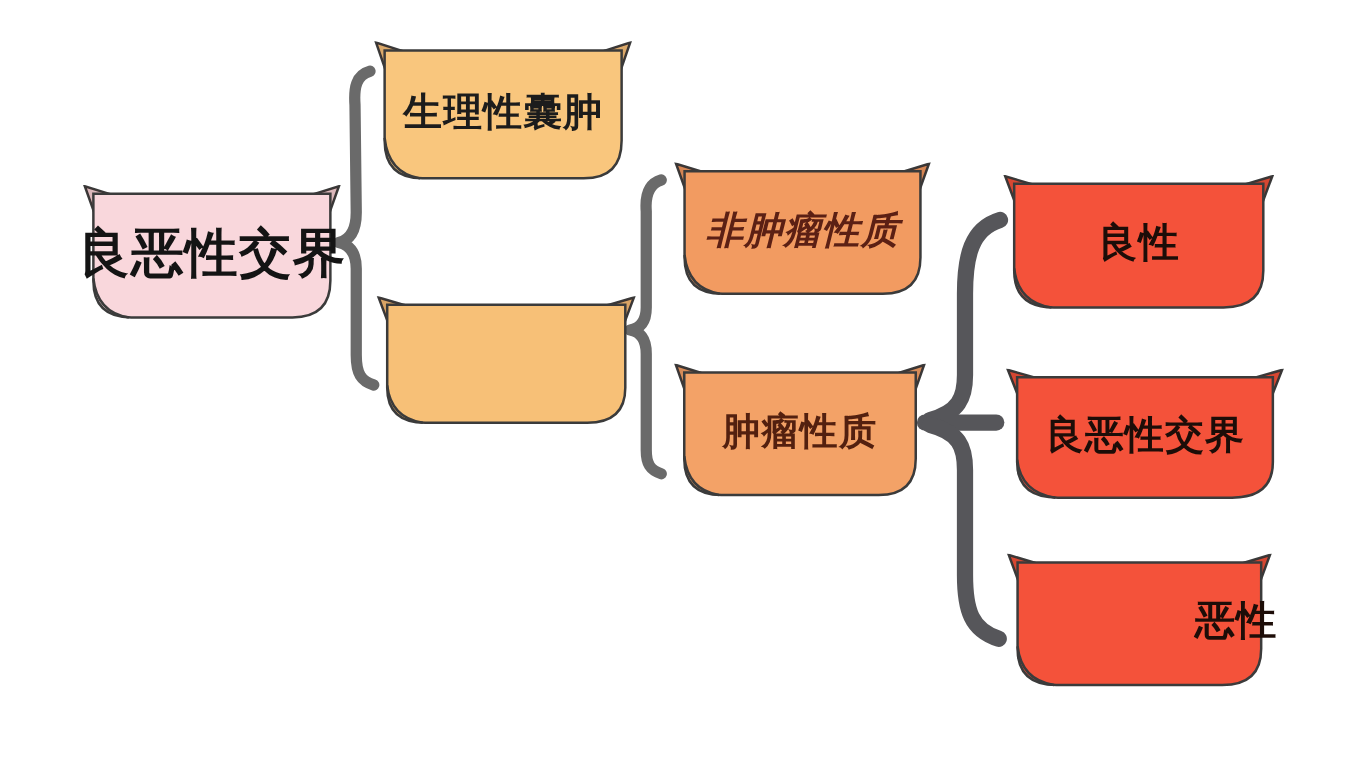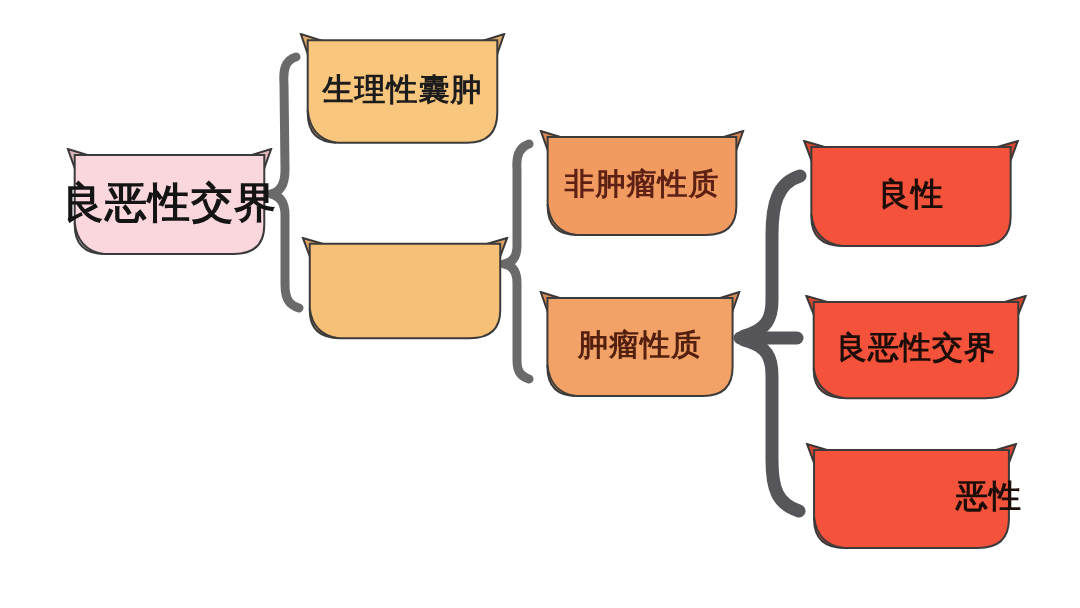--- a/index.html
+++ b/index.html
@@ -16,21 +16,21 @@
   .node .shape{position:absolute;left:0;top:0;width:100%;height:100%;}
   .node .shape .body{fill:var(--fill,#eee);stroke:#3b3b3b;stroke-width:2;vector-effect:non-scaling-stroke;}
   .node .shape .ear{fill:var(--fill,#eee);stroke:#3b3b3b;stroke-width:2;vector-effect:non-scaling-stroke;}
   .node .shape .ear-shade{fill:rgba(60,20,10,0.16);stroke:none;}
   .node .shape .curl{fill:none;stroke:#3b3b3b;stroke-width:2;vector-effect:non-scaling-stroke;}
   .label{position:relative;font-weight:700;letter-spacing:1px;color:var(--text,#111);
          padding-bottom:4px;white-space:nowrap;}
   .n-root     {left:62px;  top:148px; width:215px; height:113px; font-size:42px;}
   .n-physio   {left:295px; top:33px;  width:215px; height:117px; font-size:31px;}
   .n-nonphysio{left:297px; top:237px; width:216px; height:108px; font-size:31px;}
-  .n-nonneo   {left:535px; top:130px; width:214px; height:112px; font-size:30px;}
+  .n-nonneo   {left:535px; top:130px; width:214px; height:112px; font-size:30px;font-style:italic;}
   .n-neo      {left:535px; top:291px; width:210px; height:112px; font-size:30px;}
   .n-benign   {left:798px; top:140px; width:226px; height:113px; font-size:32px;}
   .n-border   {left:800px; top:295px; width:232px; height:110px; font-size:31px;}
   .n-malig    {left:801px; top:443px; width:221px; height:112px; font-size:32px;justify-content:flex-end;}
 </style>
 </head>
 <body>
 
 <div class="canvas">
 

